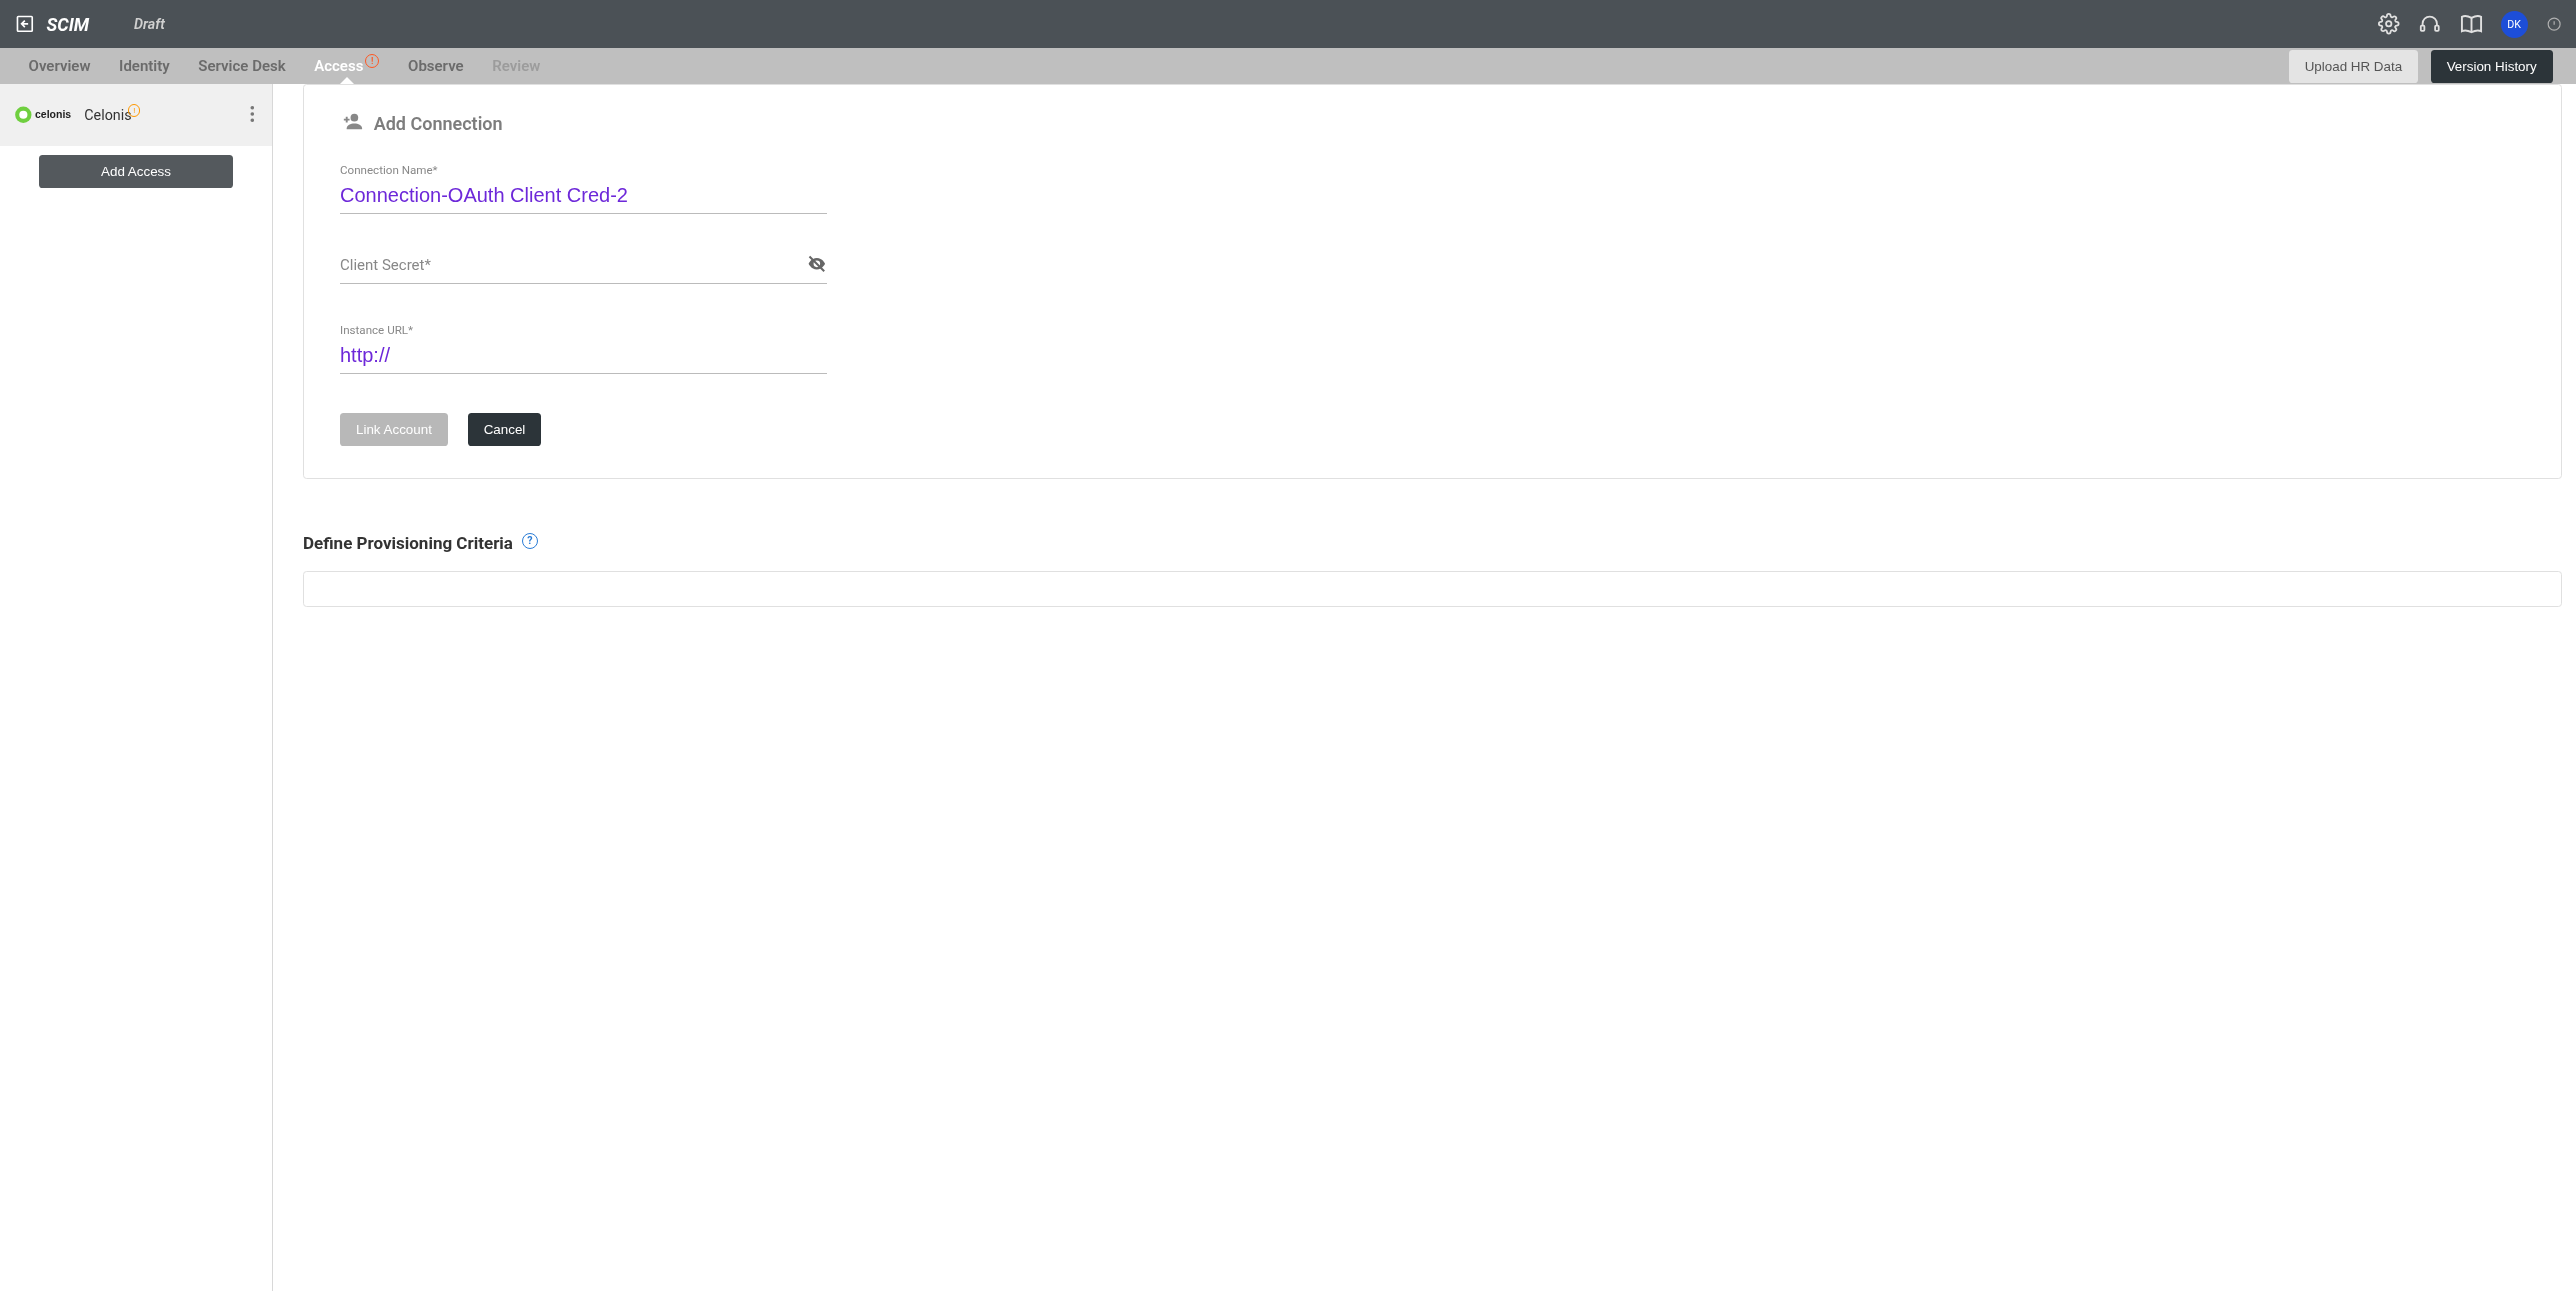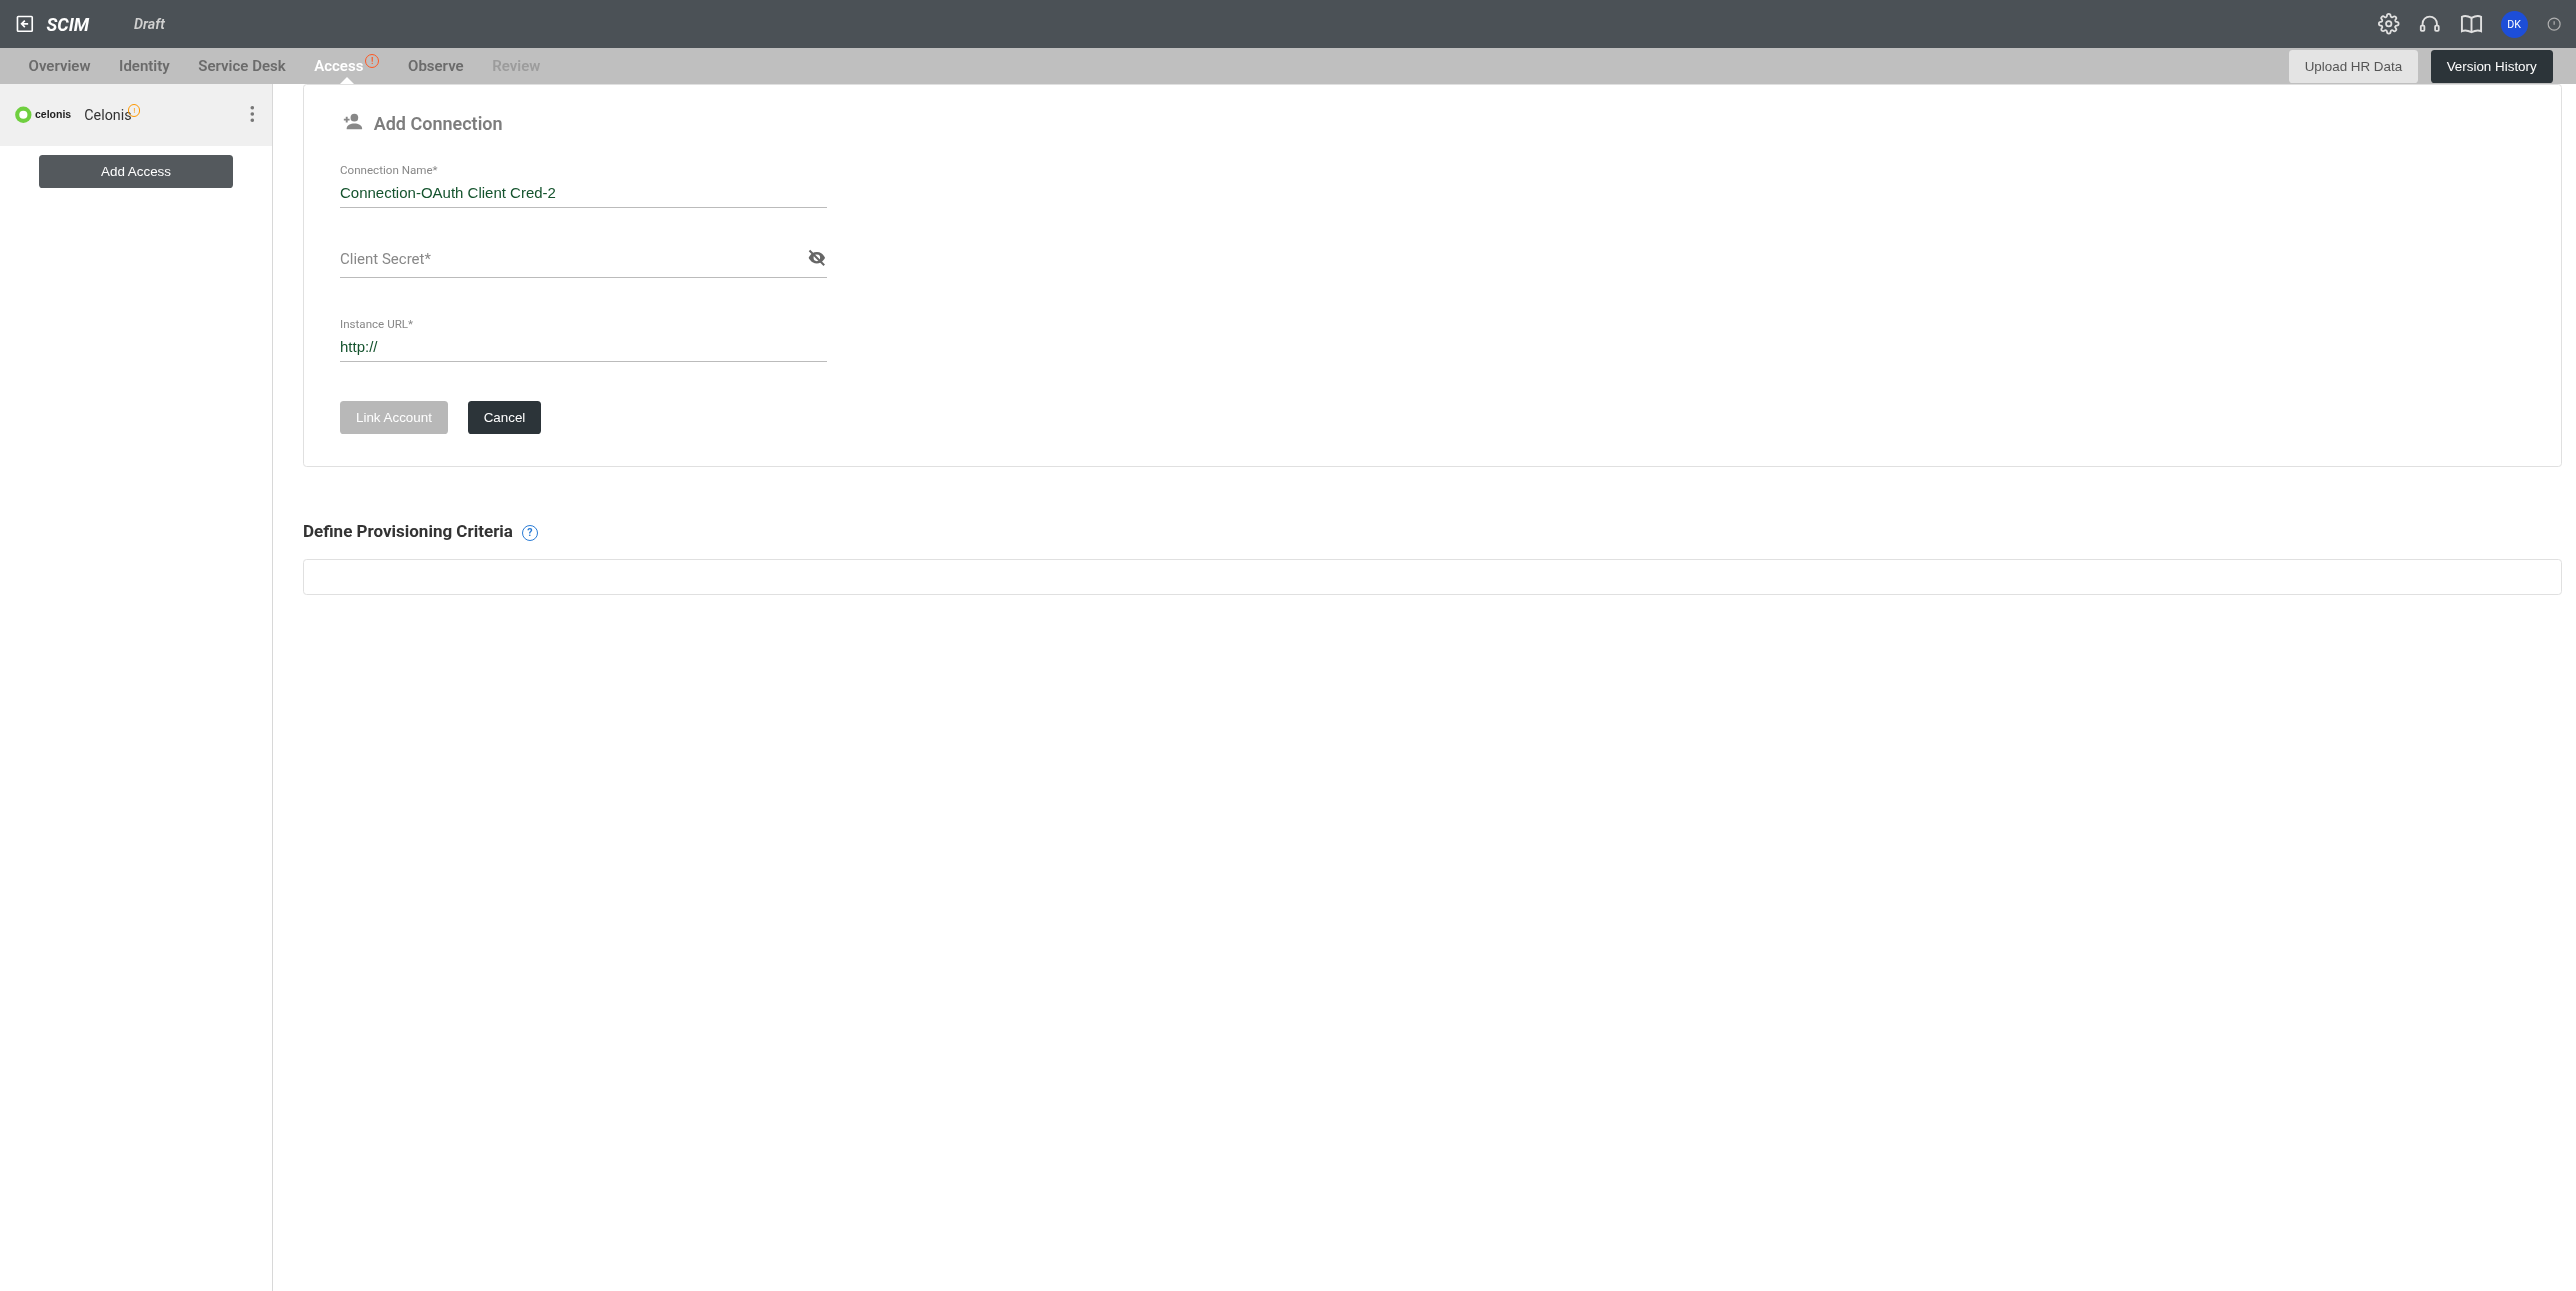--- a/index.html
+++ b/index.html
@@ -97,34 +97,34 @@
   background: #fff;
 }
 .card-header { display: flex; align-items: center; gap: 10.7px; margin-bottom: 27px; }
 .card-header-icon { color: #888; }
 .card-title { font-size: 18px; font-weight: 600; color: #7d7d7d; }
 
 .form-field { margin-bottom: 39px; max-width: 487px; position: relative; }
 .form-field.filled .label { font-size: 11.6px; color: #888; margin-bottom: 3.6px; display: block; }
 .form-field .input-line {
   border: none; border-bottom: 0.9px solid #bbb; width: 100%;
-  font-size: 15px; color: #14532d; padding: 3.6px 27px 5.4px 0; outline: none; background: transparent;
+  font-size: 20px; color: #6d28d9; padding: 3.6px 27px 5.4px 0; outline: none; background: transparent;
 }
 .form-field .placeholder-label {
   font-size: 15px; color: #888; display: block; border-bottom: 0.9px solid #bbb;
   padding: 3.6px 0 9px 0;
 }
 .eye-icon { position: absolute; right: 0; bottom: 7.2px; color: #666; cursor: pointer; }
 
 .form-actions { display: flex; gap: 19.7px; margin-top: 36px; }
 .btn-disabled { background: #b8b8b8; color: #fff; cursor: not-allowed; }
 .btn-dark { background: #2c3439; color: #fff; }
 
 .section-heading {
-  display: flex; align-items: flex-end; gap: 9px;
+  display: flex; align-items: flex-start; gap: 9px;
   font-size: 17px; font-weight: 700; color: #333; margin: 54px 0 18px 0;
 }
 .help-icon {
   width: 16px; height: 16px; border: 1.3px solid #2a7cd6; border-radius: 50%;
   color: #2a7cd6; font-size: 10.7px; display: flex; align-items: center; justify-content: center;
   cursor: pointer;
 }
 .empty-card { border: 0.9px solid #e0e0e0; border-radius: 3.6px; height: 36px; }
 </style>
 </head>

